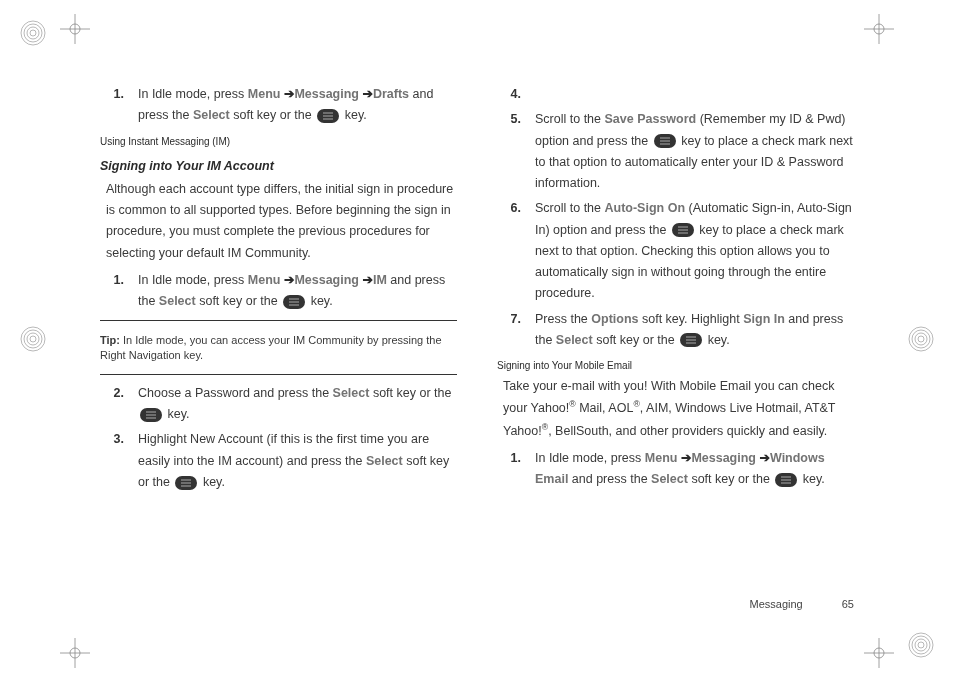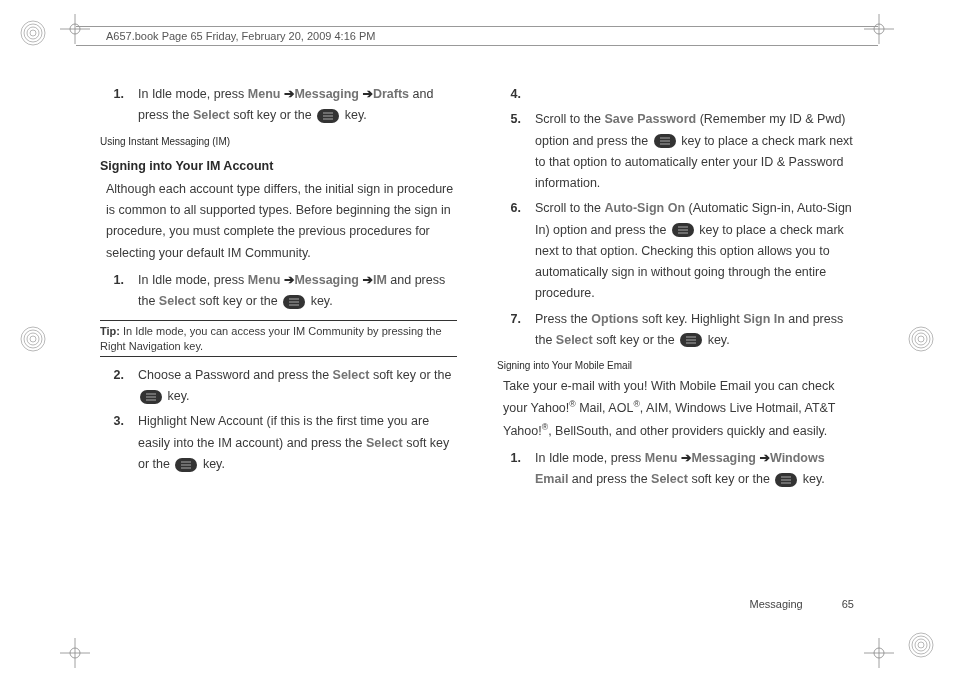--- a/index.html
+++ b/index.html
@@ -65,20 +65,21 @@
   }
 
   h3.heavy {
     font-weight: 400;
     font-size: 10px;
     margin: 6px 0 2px 0;
     color:#2a2a2a;
   }
   h4.slant {
     font-weight: 700;
+    font-style: italic;
     font-size: 12.5px;
     margin: 6px 0 2px 0;
     color:#2a2a2a;
   }
   .para {
     margin: 2px 0 6px 6px;
   }
   ol.steps {
     list-style: none;
     padding: 0;
@@ -104,21 +105,21 @@
   .keycap {
     display:inline-block;
     vertical-align:middle;
     margin: 0 2px;
   }
   .keycap svg { display:block; }
 
   .tipbox {
     border-top: 0.6px solid #333;
     border-bottom: 0.6px solid #333;
-    padding: 3px 0;
+    padding: 12px 0;
     margin: 8px 0;
     font-size: 11px;
     line-height:1.3;
   }
   .tipbox .lbl { font-weight:700; }
 
   .footer {
     position: absolute;
     bottom: 72px;
     right: 100px;
@@ -194,23 +195,20 @@
     <svg width="26" height="26">
         <g fill="none" stroke="#888" stroke-width="0.6">
           <circle cx="13" cy="13" r="12"></circle>
           <circle cx="13" cy="13" r="9"></circle>
           <circle cx="13" cy="13" r="6"></circle>
           <circle cx="13" cy="13" r="3"></circle>
         </g>
       </svg>
   </div>
 
-  <div class="header-line">
-    <span>A657.book  Page 65  Friday, February 20, 2009  4:16 PM</span>
-  </div>
 
   <div class="content">
 
     <div class="col">
 
       <ol class="steps">
         <li>
           <span class="num">1.</span>
           <span class="body">
             <span>In Idle mode, press </span><span class="b">Menu</span><span class="arrow"></span><span class="b">Messaging</span><span class="arrow"></span><span class="b">Drafts</span><span> and press the </span><span class="b">Select</span><span> soft key or the </span><span class="keycap"><svg width="22" height="14">

